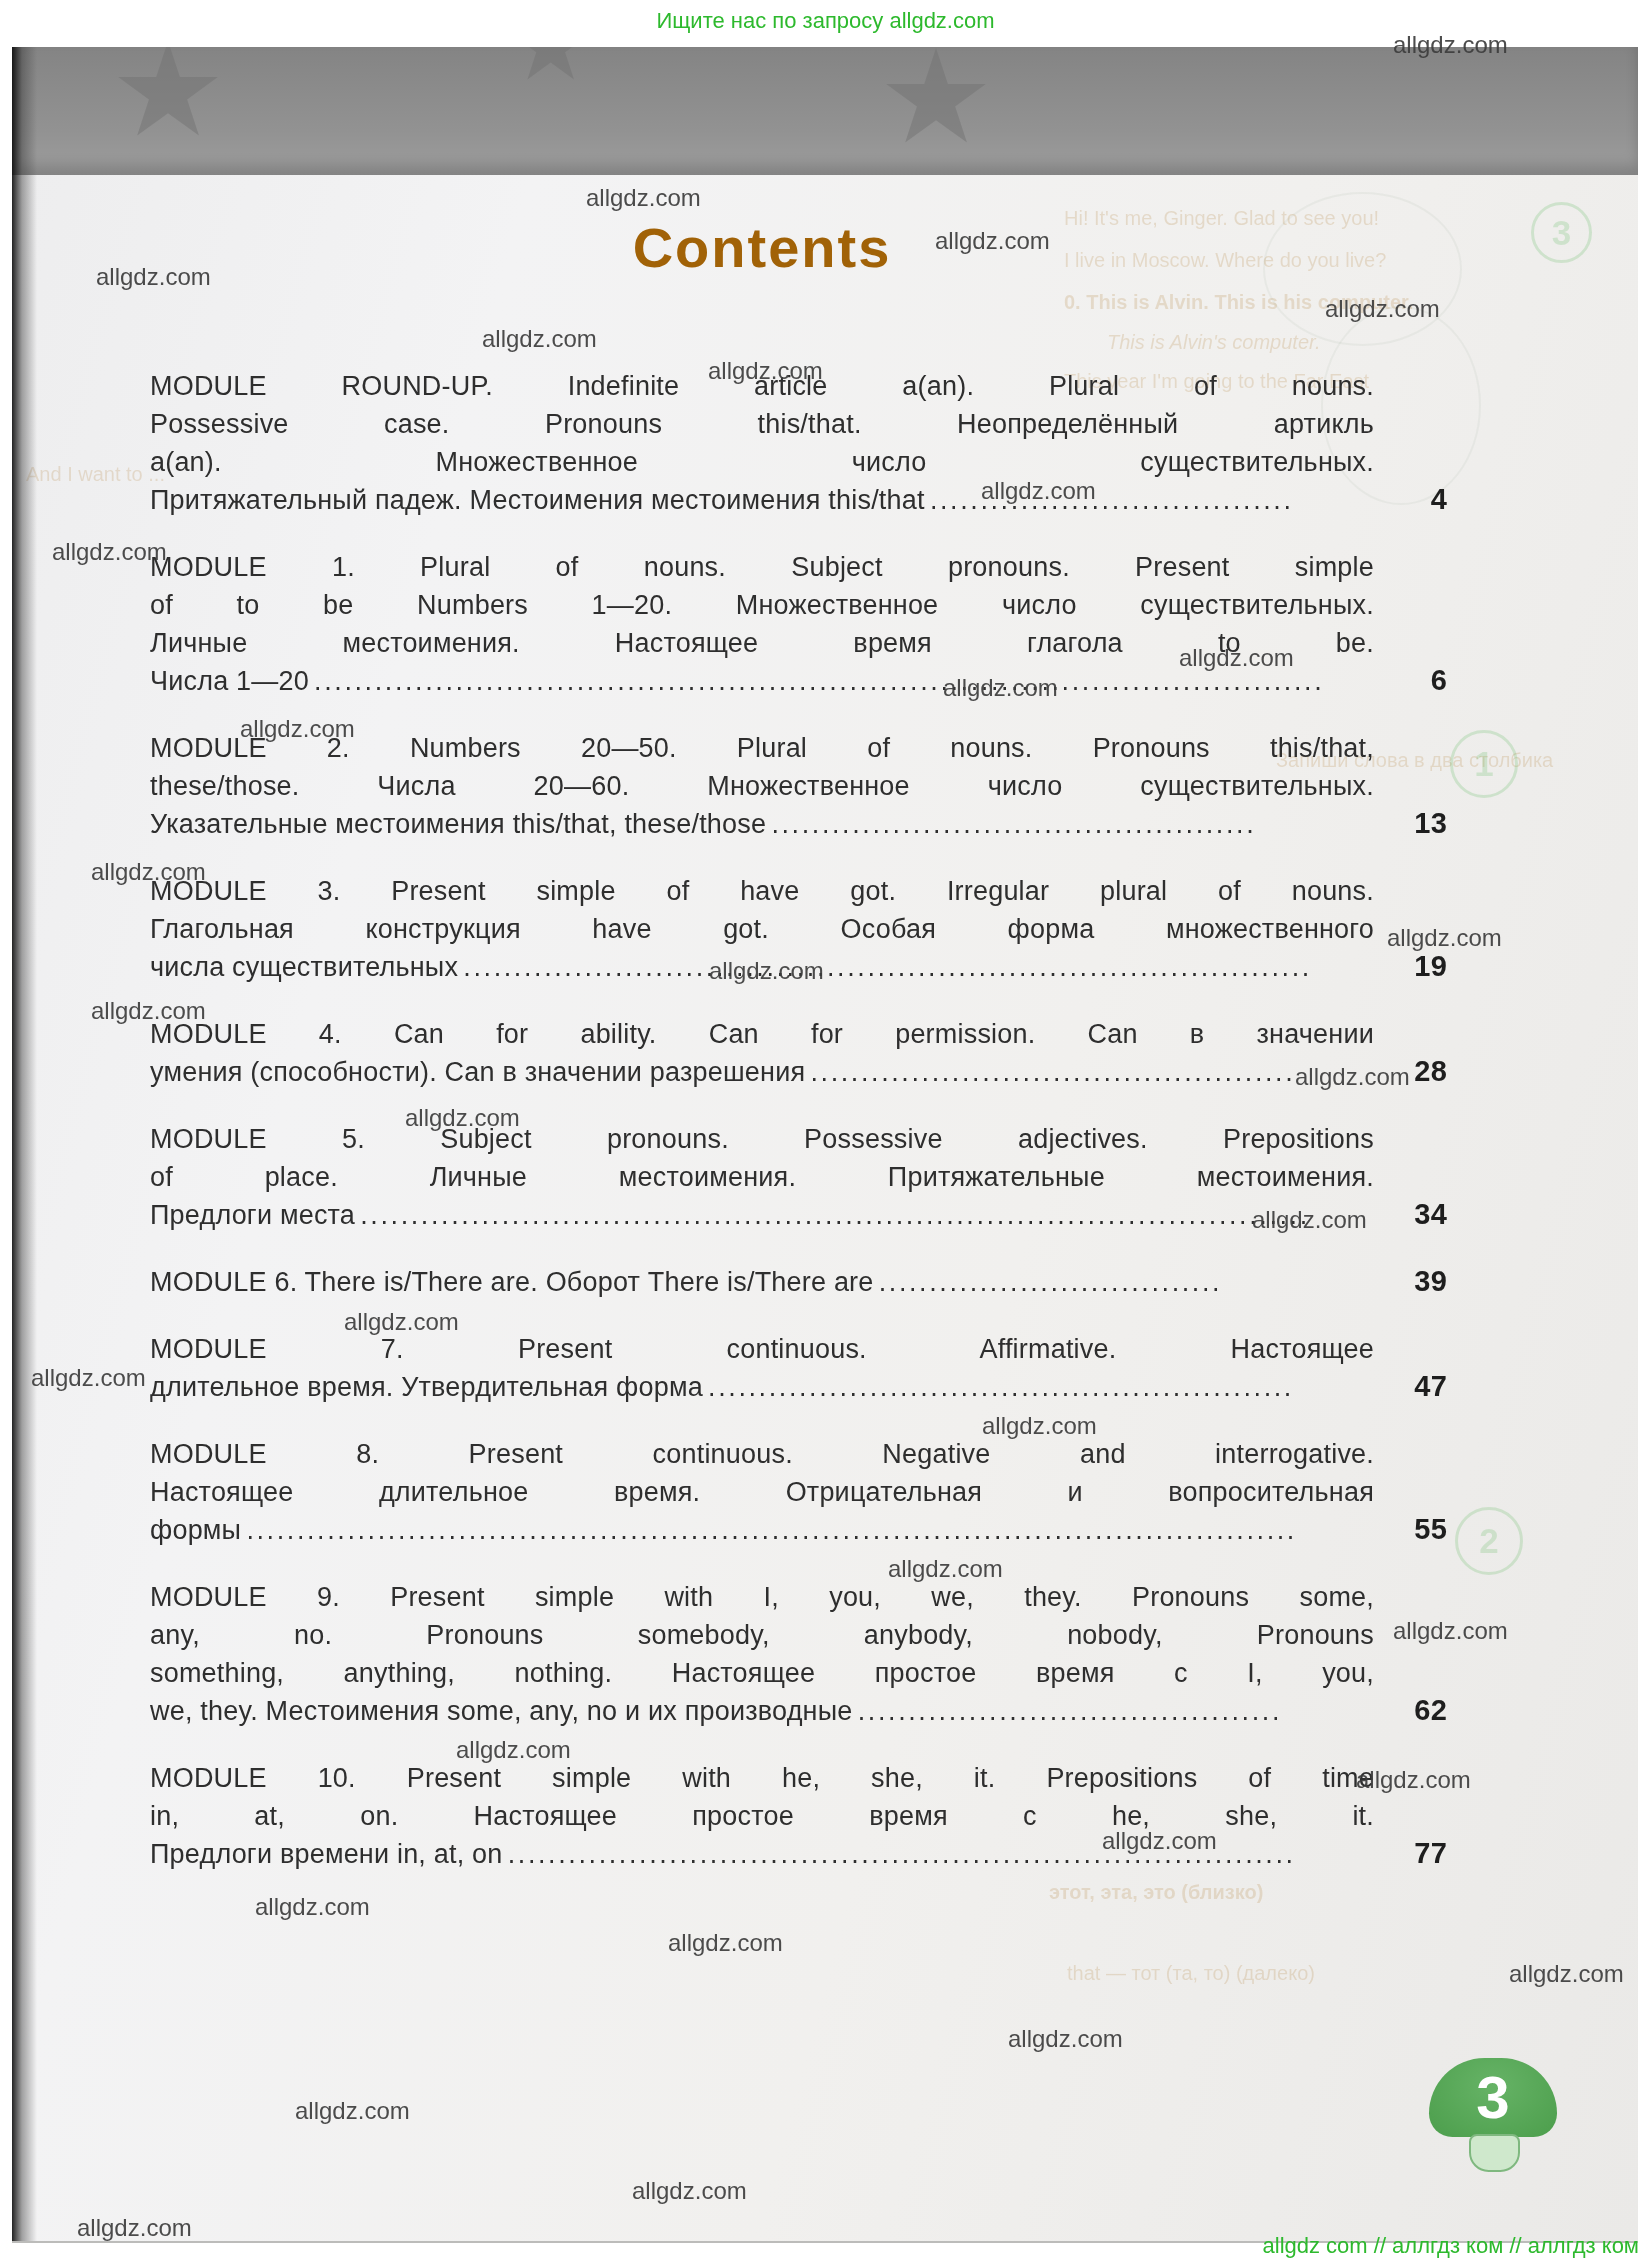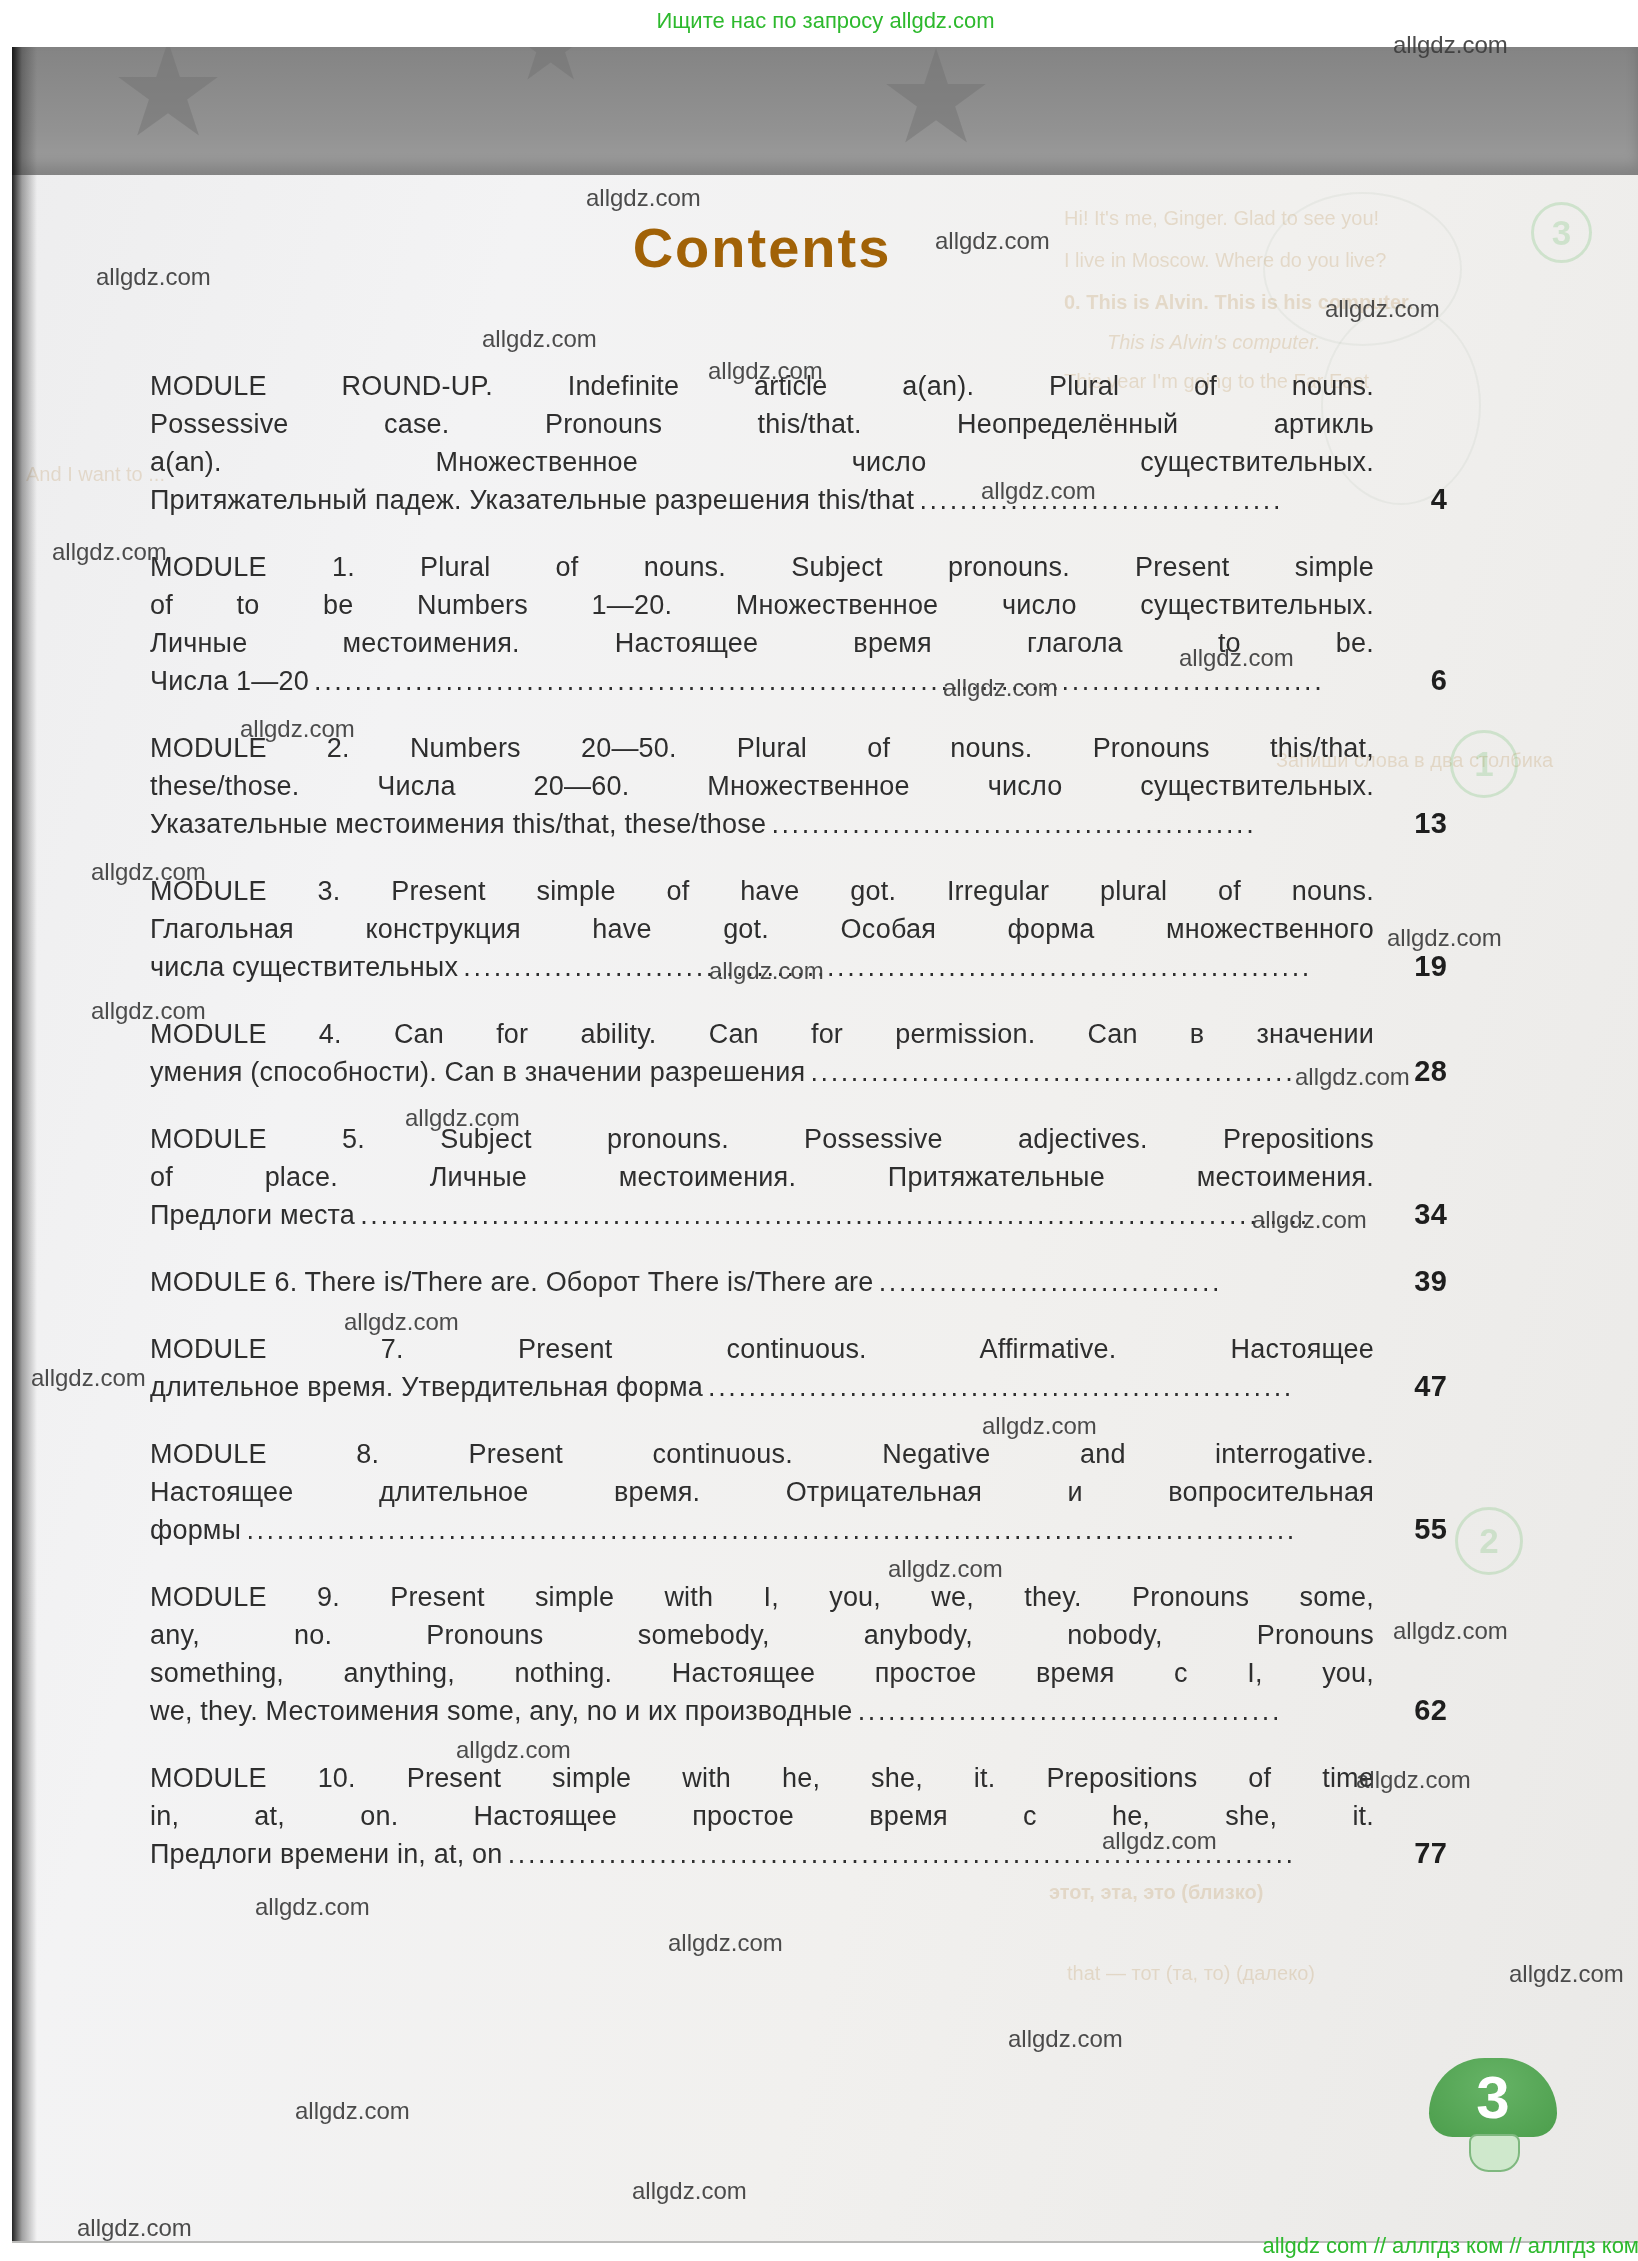--- a/index.html
+++ b/index.html
@@ -103,21 +103,21 @@
   <div class="gcircle" style="left:1450px; top:730px; width:62px; height:62px;">1</div>
   <div class="gcircle" style="left:1455px; top:1507px; width:62px; height:62px;">2</div>
 
   <div class="toc">
     <h1 class="title">Contents</h1>
 
     <div class="entry">
       <div class="line">MODULE ROUND-UP. Indefinite article a(an). Plural of nouns.</div>
       <div class="line">Possessive case. Pronouns this/that. Неопределённый артикль</div>
       <div class="line">a(an). Множественное число существительных.</div>
-      <div class="lastline"><span>Притяжательный падеж. Указательные разрешения this/that</span><span class="dots">....................................</span></div>
+      <div class="lastline"><span>Притяжательный падеж. Местоимения местоимения this/that</span><span class="dots">....................................</span></div>
       <div class="pnum">4</div>
     </div>
 
     <div class="entry">
       <div class="line">MODULE 1. Plural of nouns. Subject pronouns. Present simple</div>
       <div class="line">of to be Numbers 1—20. Множественное число существительных.</div>
       <div class="line">Личные местоимения. Настоящее время глагола to be.</div>
       <div class="lastline"><span>Числа 1—20</span><span class="dots">....................................................................................................</span></div>
       <div class="pnum">6</div>
     </div>

